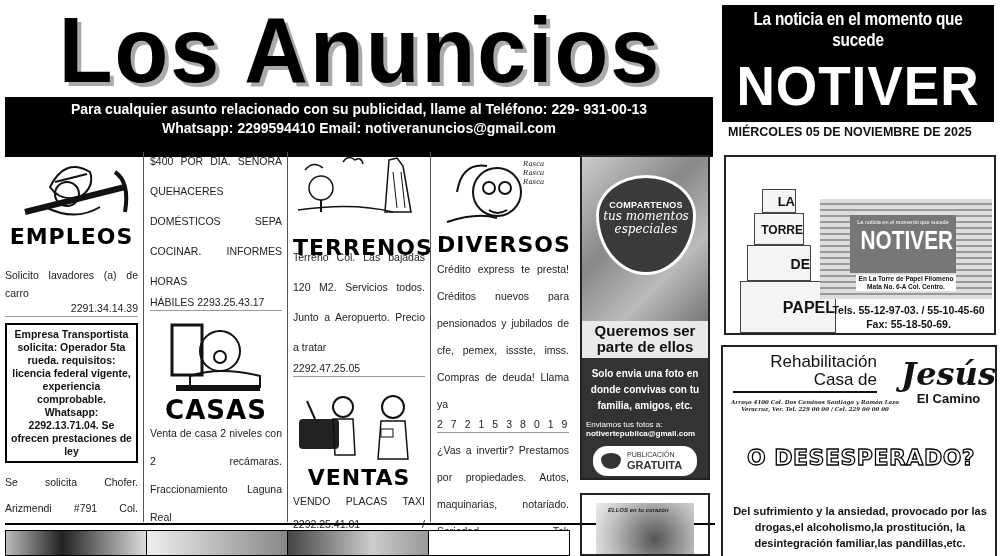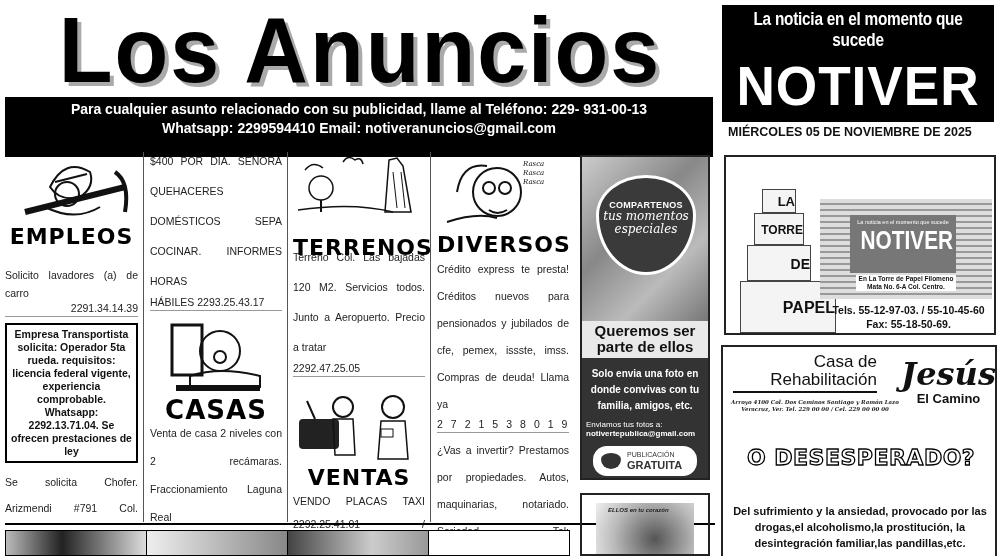--- a/index.html
+++ b/index.html
@@ -271,22 +271,22 @@
   </div>
   <div class="torre-address">En La Torre de Papel Filomeno Mata No. 6-A Col. Centro.</div>
   <div class="torre-tels">
     <div>Tels. 55-12-97-03. / 55-10-45-60</div>
     <div>Fax: 55-18-50-69.</div>
   </div>
 </div>
 
 <div class="rehab-ad">
   <div class="rehab-title">
+    <div>Rehabilitación</div>
     <div>Casa de</div>
-    <div>Rehabilitación</div>
   </div>
   <div class="rehab-addr">Arroyo 4100 Col. Dos Caminos Santiago y Ramón Lazo Veracruz, Ver. Tel. 229 00 00 / Cel. 229 00 00 00</div>
   <div class="jesus">
     <div class="j">Jesús</div>
     <div class="c">El Camino</div>
   </div>
   <div class="rehab-headline">
     <div>O DESESPERADO?</div>
   </div>
   <div class="rehab-body">Del sufrimiento y la ansiedad, provocado por las drogas,el alcoholismo,la prostitución, la desintegración familiar,las pandillas,etc.</div>

